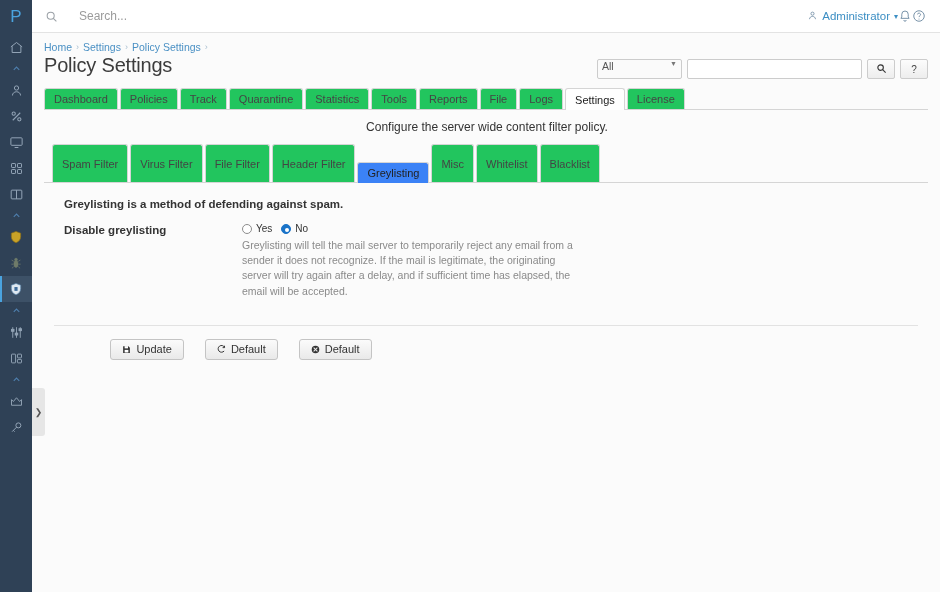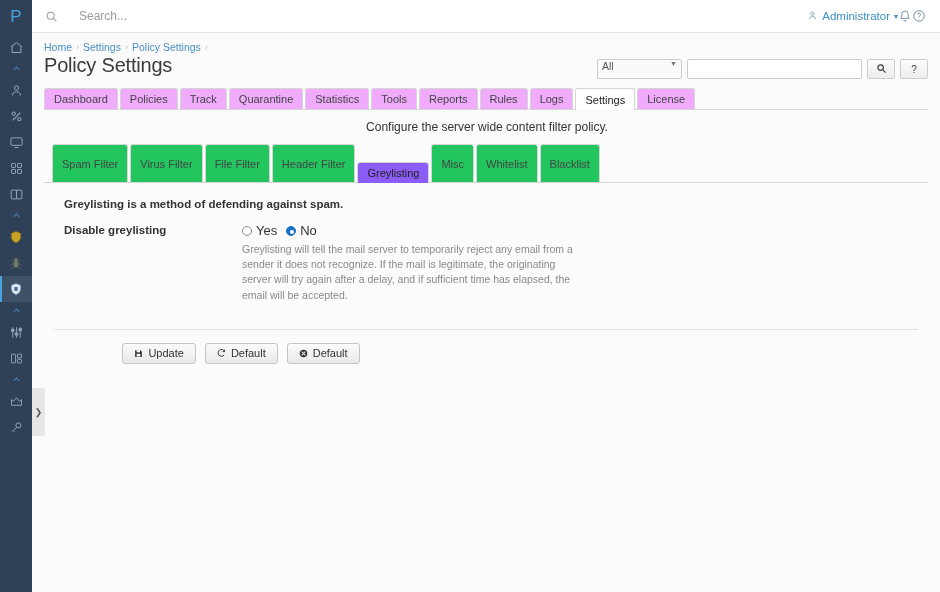--- a/index.html
+++ b/index.html
@@ -131,21 +131,21 @@
     margin-top: 9px;
     border-bottom: 1px solid #d5d5d5;
     padding-left: 0px;
   }
   .tab {
     height: 21px;
     padding: 0 9px;
     margin-right: 2px;
     display: flex; align-items: center;
     font-size: 11px; color: #444;
-    background: #f0abfc;
+    background: #22c55e;
     border: 1px solid #d5d5d5;
     border-bottom: none;
     border-radius: 3px 3px 0 0;
     position: relative;
   }
   .tab.active {
     background: #ffffff;
     color: #222;
     margin-bottom: -1px;
     height: 22px;
@@ -169,57 +169,57 @@
     padding: 0 9px;
     margin-right: 2px;
     display: flex; align-items: center;
     font-size: 11px; color: #444;
     background: #22c55e;
     border: 1px solid #d5d5d5;
     border-bottom: none;
     border-radius: 3px 3px 0 0;
   }
   .subtab.active {
-    background: #8b5cf6; color: #222;
+    background: #3b82f6; color: #222;
     margin-bottom: -1px; height: 21px;
   }
 
   
   .form-area { padding: 0 0 0 0; }
   .form-lead {
     font-size: 11.5px; color: #333; font-weight: bold;
     margin: 15px 0 0 20px;
   }
   .field-row { display: flex; margin: 13px 0 12px 20px; }
   .field-label {
     width: 178px; flex: none;
     font-size: 11.5px; color: #333; font-weight: bold;
     padding-top: 1px;
   }
   .field-ctrl { flex: 1; }
   .radio-group { display: flex; align-items: center; gap: 9px; }
-  .radio-opt { display: flex; align-items: center; gap: 4px; font-size: 13px; color: #333; }
+  .radio-opt { display: flex; align-items: center; gap: 4px; font-size: 10px; color: #333; }
   .radio-dot {
     width: 10px; height: 10px; border-radius: 50%;
     border: 1px solid #8d8d8d; background: #fff;
     display: inline-block; position: relative; flex: none;
   }
   .radio-dot.on { border-color: #1a73c8; background: #1a73c8; }
   .radio-dot.on::after {
     content: ""; position: absolute; left: 3px; top: 3px;
     width: 4px; height: 4px; border-radius: 50%; background: #fff;
   }
   .field-help {
     font-size: 10.5px; color: #8a8a8a; line-height: 1.45;
     margin-top: 4px; max-width: 345px;
   }
 
   .hr { height: 1px; background: #e2e2e2; margin: 26px 10px 0 10px; }
 
-  .btn-row { display: flex; justify-content: center; gap: 9px; margin-top: 13px; padding-right: 490px; }
+  .btn-row { display: flex; justify-content: center; gap: 21px; margin-top: 13px; padding-right: 490px; }
   .btn {
     height: 21px; min-width: 68px;
     padding: 0 11px;
     border: 1px solid #c4c4c4; border-radius: 3px;
     background: linear-gradient(#fbfbfb, #e9e9e9);
     font-size: 11px; color: #333;
     display: flex; align-items: center; justify-content: center; gap: 5px;
     font-family: "Liberation Sans", sans-serif;
   }
   .btn .bic { font-size: 9px; display: flex; align-items: center; }
@@ -453,21 +453,21 @@
       </div>
 
       <div class="tabs">
         <div class="tab">Dashboard</div>
         <div class="tab">Policies</div>
         <div class="tab">Track</div>
         <div class="tab">Quarantine</div>
         <div class="tab">Statistics</div>
         <div class="tab">Tools</div>
         <div class="tab">Reports</div>
-        <div class="tab">Rules</div>
+        <div class="tab">File</div>
         <div class="tab">Logs</div>
         <div class="tab active">Settings</div>
         <div class="tab">License</div>
       </div>
 
       <div class="section-desc">Configure the server wide content filter policy.</div>
 
       <div class="subtabs">
         <div class="subtab">Spam Filter</div>
         <div class="subtab">Virus Filter</div>

